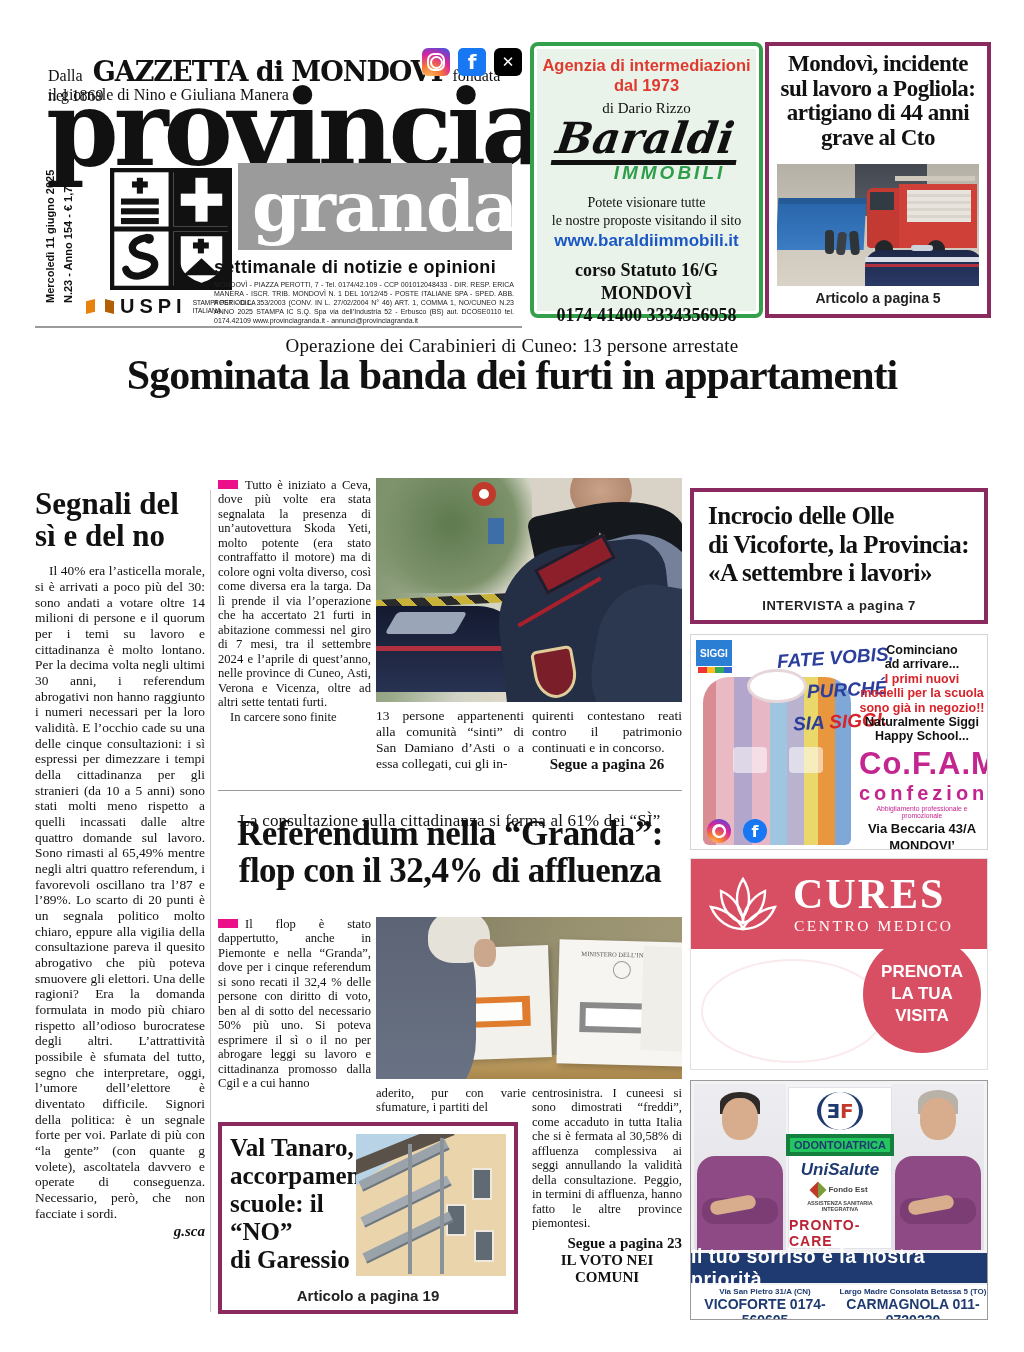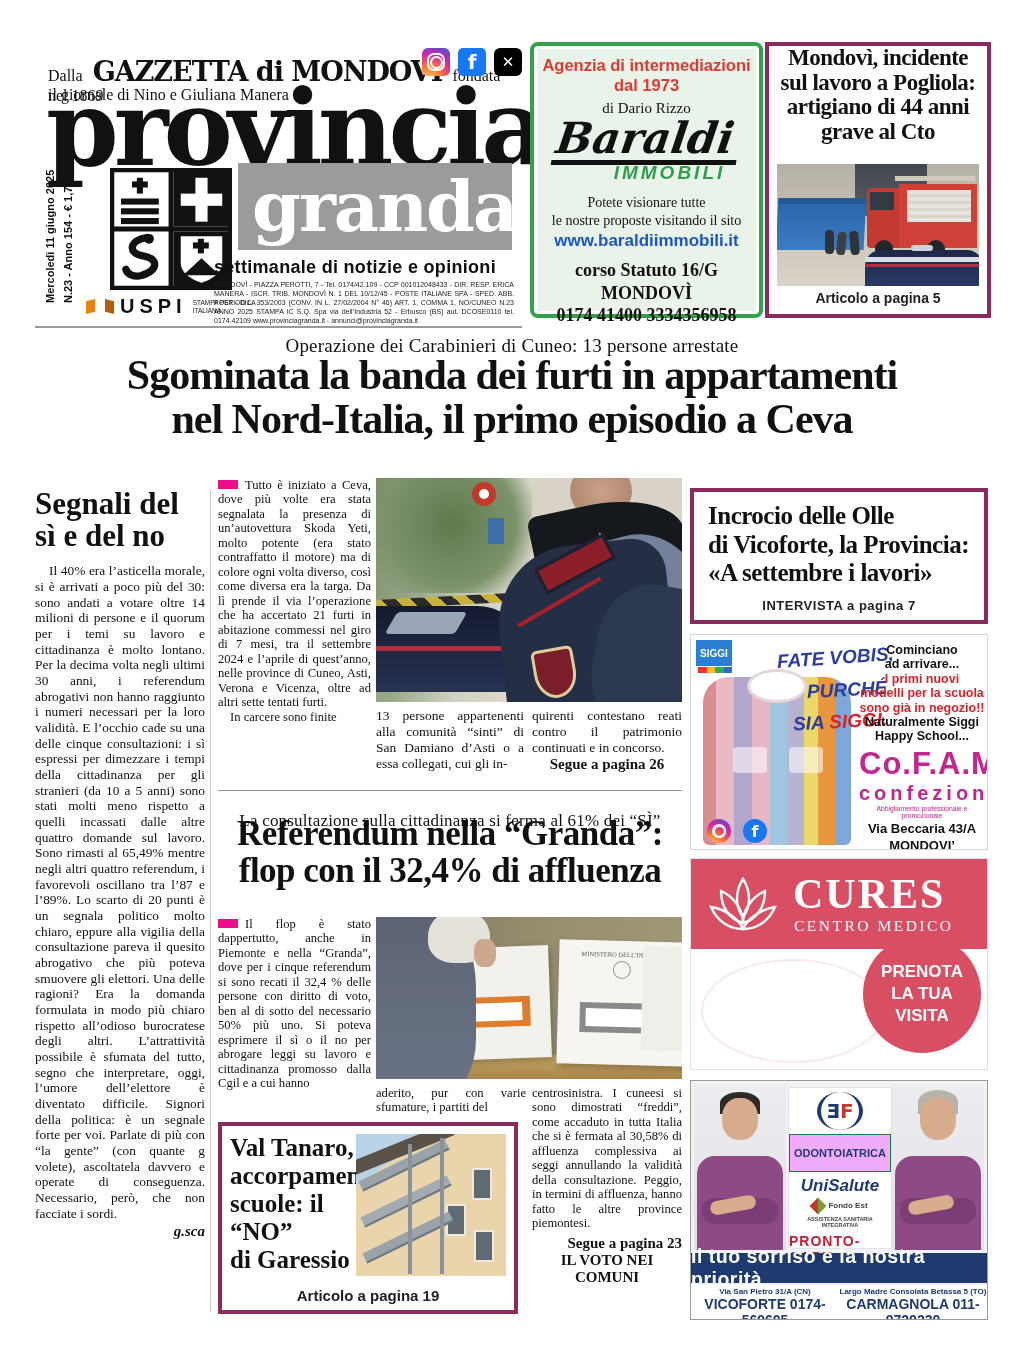--- a/index.html
+++ b/index.html
@@ -95,21 +95,21 @@
   .cures-cn{color:#333;font-family:"Liberation Sans",sans-serif;font-size:18px;font-weight:normal;}
   .cures-line{color:#333;font-family:"Liberation Sans",sans-serif;font-size:18px;}
   .cures-line3{color:#222;font-family:"Liberation Sans",sans-serif;font-size:18px;font-weight:bold;}
 
   
   .dental{background:#f3f3f6;border:1px solid #9a9a9a;box-sizing:border-box;overflow:hidden;}
   .ef-circle{width:46px;height:46px;border-radius:50%;background:#1e3a70;display:flex;align-items:center;justify-content:center;}
   .ef-inner{width:38px;height:38px;border-radius:50%;background:#fff;display:flex;align-items:center;justify-content:center;
             font-family:"DejaVu Sans",sans-serif;font-weight:bold;font-size:20px;}
   .odo{color:#1e3a70;font-family:"Liberation Sans",sans-serif;font-weight:bold;font-size:11px;
-       border:1px solid #15803d;padding:12px 4px;background:#f0abfc;}
+       border:4px solid #15803d;padding:1px 4px;background:#22c55e;}
   .unisalute{color:#1e3a70;font-family:"Liberation Sans",sans-serif;font-weight:bold;font-style:italic;font-size:17px;}
   .fondo{font-family:"Liberation Sans",sans-serif;font-size:8px;font-weight:bold;color:#444;line-height:1.15;}
   .pronto{font-family:"Liberation Sans",sans-serif;font-size:14px;font-weight:bold;color:#b23;letter-spacing:1px;}
   .dent-band{background:#1e3a70;color:#fff;font-family:"Liberation Sans",sans-serif;font-weight:bold;
              font-size:19.5px;display:flex;align-items:center;justify-content:center;letter-spacing:0.5px;}
   .dent-addr{color:#1e3a70;font-family:"Liberation Sans",sans-serif;font-weight:bold;font-size:8px;}
   .dent-tel{color:#1e3a70;font-family:"Liberation Sans",sans-serif;font-weight:bold;font-size:14px;}
 
   
   .photo{overflow:hidden;position:absolute;}
@@ -189,21 +189,21 @@
       <div class="bar-brand2">IMMOBILI</div>
     </div>
     <div class="bar-body pre">Potete visionare tutte
 le nostre proposte visitando il sito</div>
     <div class="bar-site">www.baraldiimmobili.it</div>
     <div class="bar-addr pre">corso Statuto 16/G
 MONDOVÌ
 0174 41400 3334356958</div>
   </div>
 
-  <div class="abs purplebox" style="left:765px;top:42px;width:226px;height:276px;">
+  <div class="abs purplebox" style="left:765px;top:42px;width:226px;height:276px;padding:6px;">
     <div class="news-head pre">Mondovì, incidente
 sul lavoro a Pogliola:
 artigiano di 44 anni
 grave al Cto</div>
     <div class="photo" style="left:8px;top:118px;width:202px;height:122px;background:linear-gradient(#b5b0a6,#ccc6bb 55%,#d8d2c7);">
       <div class="abs" style="left:78px;top:0;width:72px;height:52px;background:linear-gradient(#424750,#5a5f66);"></div>
       <div class="abs" style="left:0;top:34px;width:88px;height:46px;background:linear-gradient(#2a66ab,#3b7cc4);border-top:6px solid #245a96;transform:skewX(-3deg);"></div>
       <div class="abs" style="right:2px;top:16px;width:110px;height:72px;">
         <div class="abs" style="left:0;top:8px;width:32px;height:60px;background:#c23a31;border-radius:6px 0 0 4px;"></div>
         <div class="abs" style="left:3px;top:12px;width:24px;height:18px;background:#323a44;"></div>
@@ -221,21 +221,20 @@
         <div class="abs" style="left:0;top:14px;width:100%;height:3px;background:#b03040;"></div>
         <div class="abs" style="left:46px;top:-5px;width:22px;height:6px;background:#cdd3da;border-radius:3px;"></div>
       </div>
     </div>
     <div class="boxlink abs" style="left:0;right:0;bottom:8px;">Articolo a pagina 5</div>
   </div>
 
   <div class="abs kicker ctr" style="left:35px;top:335px;width:954px;">Operazione dei Carabinieri di Cuneo: 13 persone arrestate</div>
   <div class="abs ctr" style="left:35px;top:354px;width:954px;">
     <span class="headline1" style="display:block;">Sgominata la banda dei furti in appartamenti</span>
-    <span class="headline1" style="display:block;">nel Nord-Italia, il primo episodio a Ceva</span>
   </div>
 
   <div class="abs" style="left:35px;top:488px;width:170px;height:830px;overflow:hidden;">
     <div class="op-title pre">Segnali del
 sì e del no</div>
     <div class="bodytxt just" style="margin-top:12px;text-indent:14px;font-size:13.4px;">Il 40% era l’asticella morale, si è arrivati a poco più del 30: sono andati a votare oltre 14 milioni di persone e il quorum per i temi su lavoro e cittadinanza è molto lontano. Per la decima volta negli ultimi 30 anni, i referendum abrogativi non hanno raggiunto i numeri necessari per la loro validità. E l’occhio cade su una delle cinque consultazioni: i sì espressi per dimezzare i tempi della cittadinanza per gli stranieri (da 10 a 5 anni) sono stati molti meno rispetto a quelli incassati dalle altre quattro domande sul lavoro. Sono rimasti al 65,49% mentre negli altri quattro referendum, i favorevoli oscillano tra l’87 e l’89%. Lo scarto di 20 punti è un segnala politico molto chiaro, eppure alla vigilia della consultazione pareva il quesito abrogativo che più poteva smuovere gli elettori. Una delle ragioni? Era la domanda formulata in modo più chiaro rispetto all’odioso burocratese degli altri. L’attrattività possibile è sfumata del tutto, segno che interpretare, oggi, l’umore dell’elettore è diventato difficile. Signori della politica: è un segnale forte per voi. Parlate di più con “la gente” (con quante g volete), ascoltatela davvero e operate di conseguenza. Necessario, però, che non facciate i sordi.</div>
     <div class="b i" style="text-align:right;font-size:15px;margin-top:2px;">g.sca</div>
   </div>
   <div class="abs vrule" style="left:210px;top:490px;height:822px;"></div>
 

